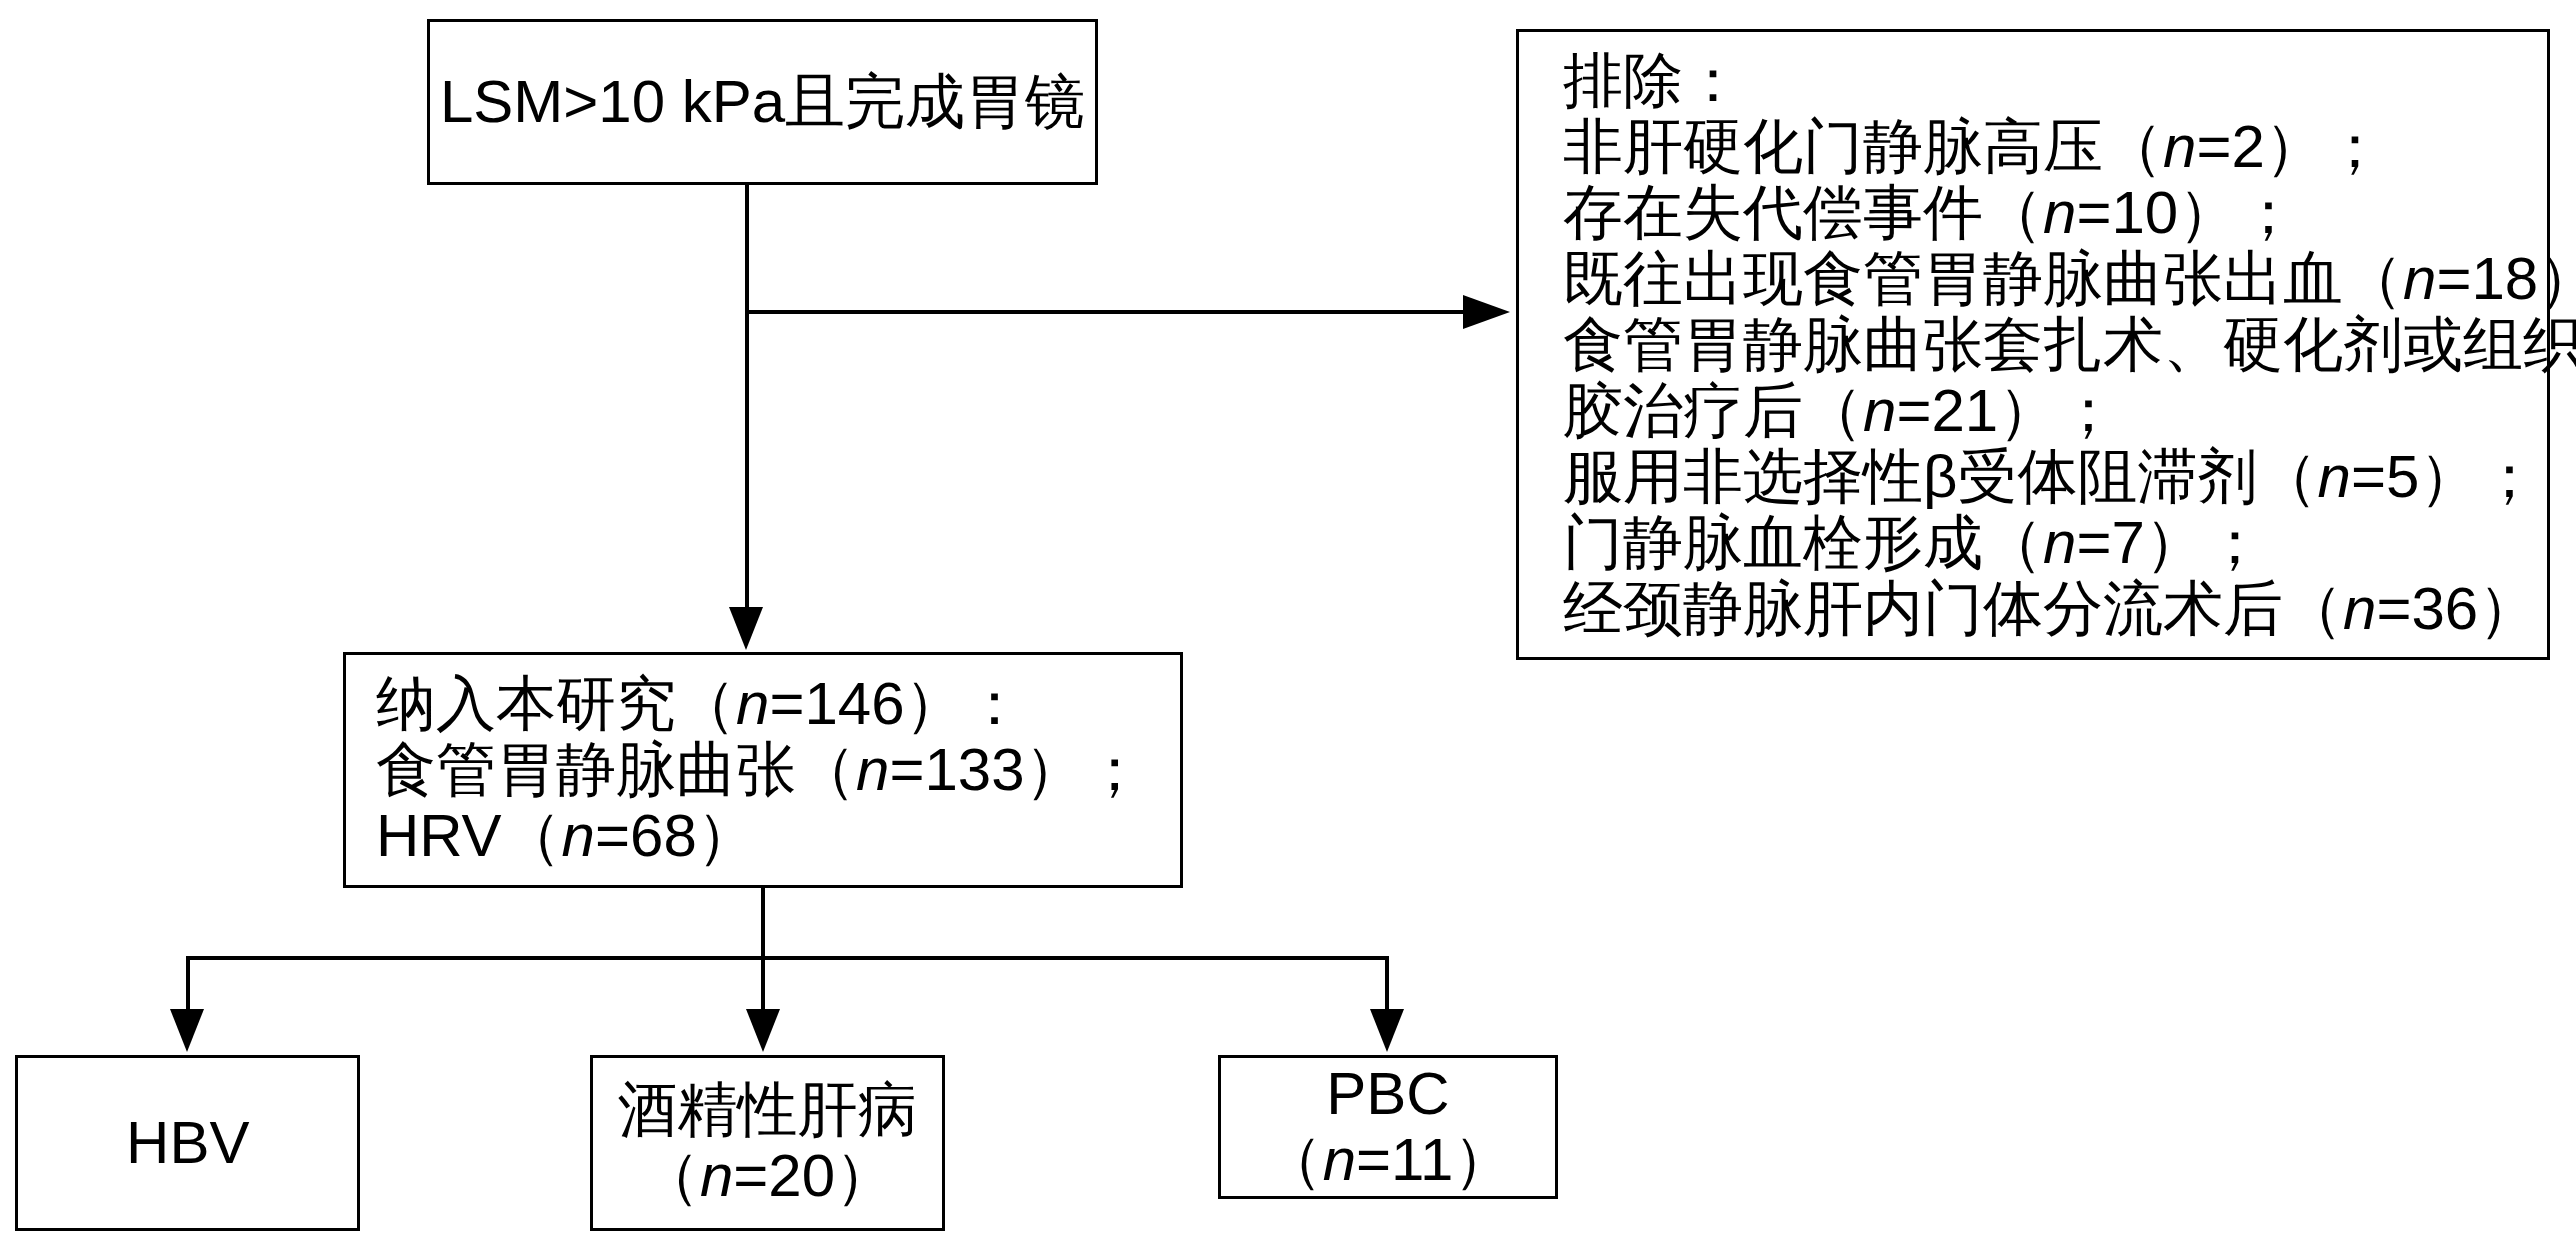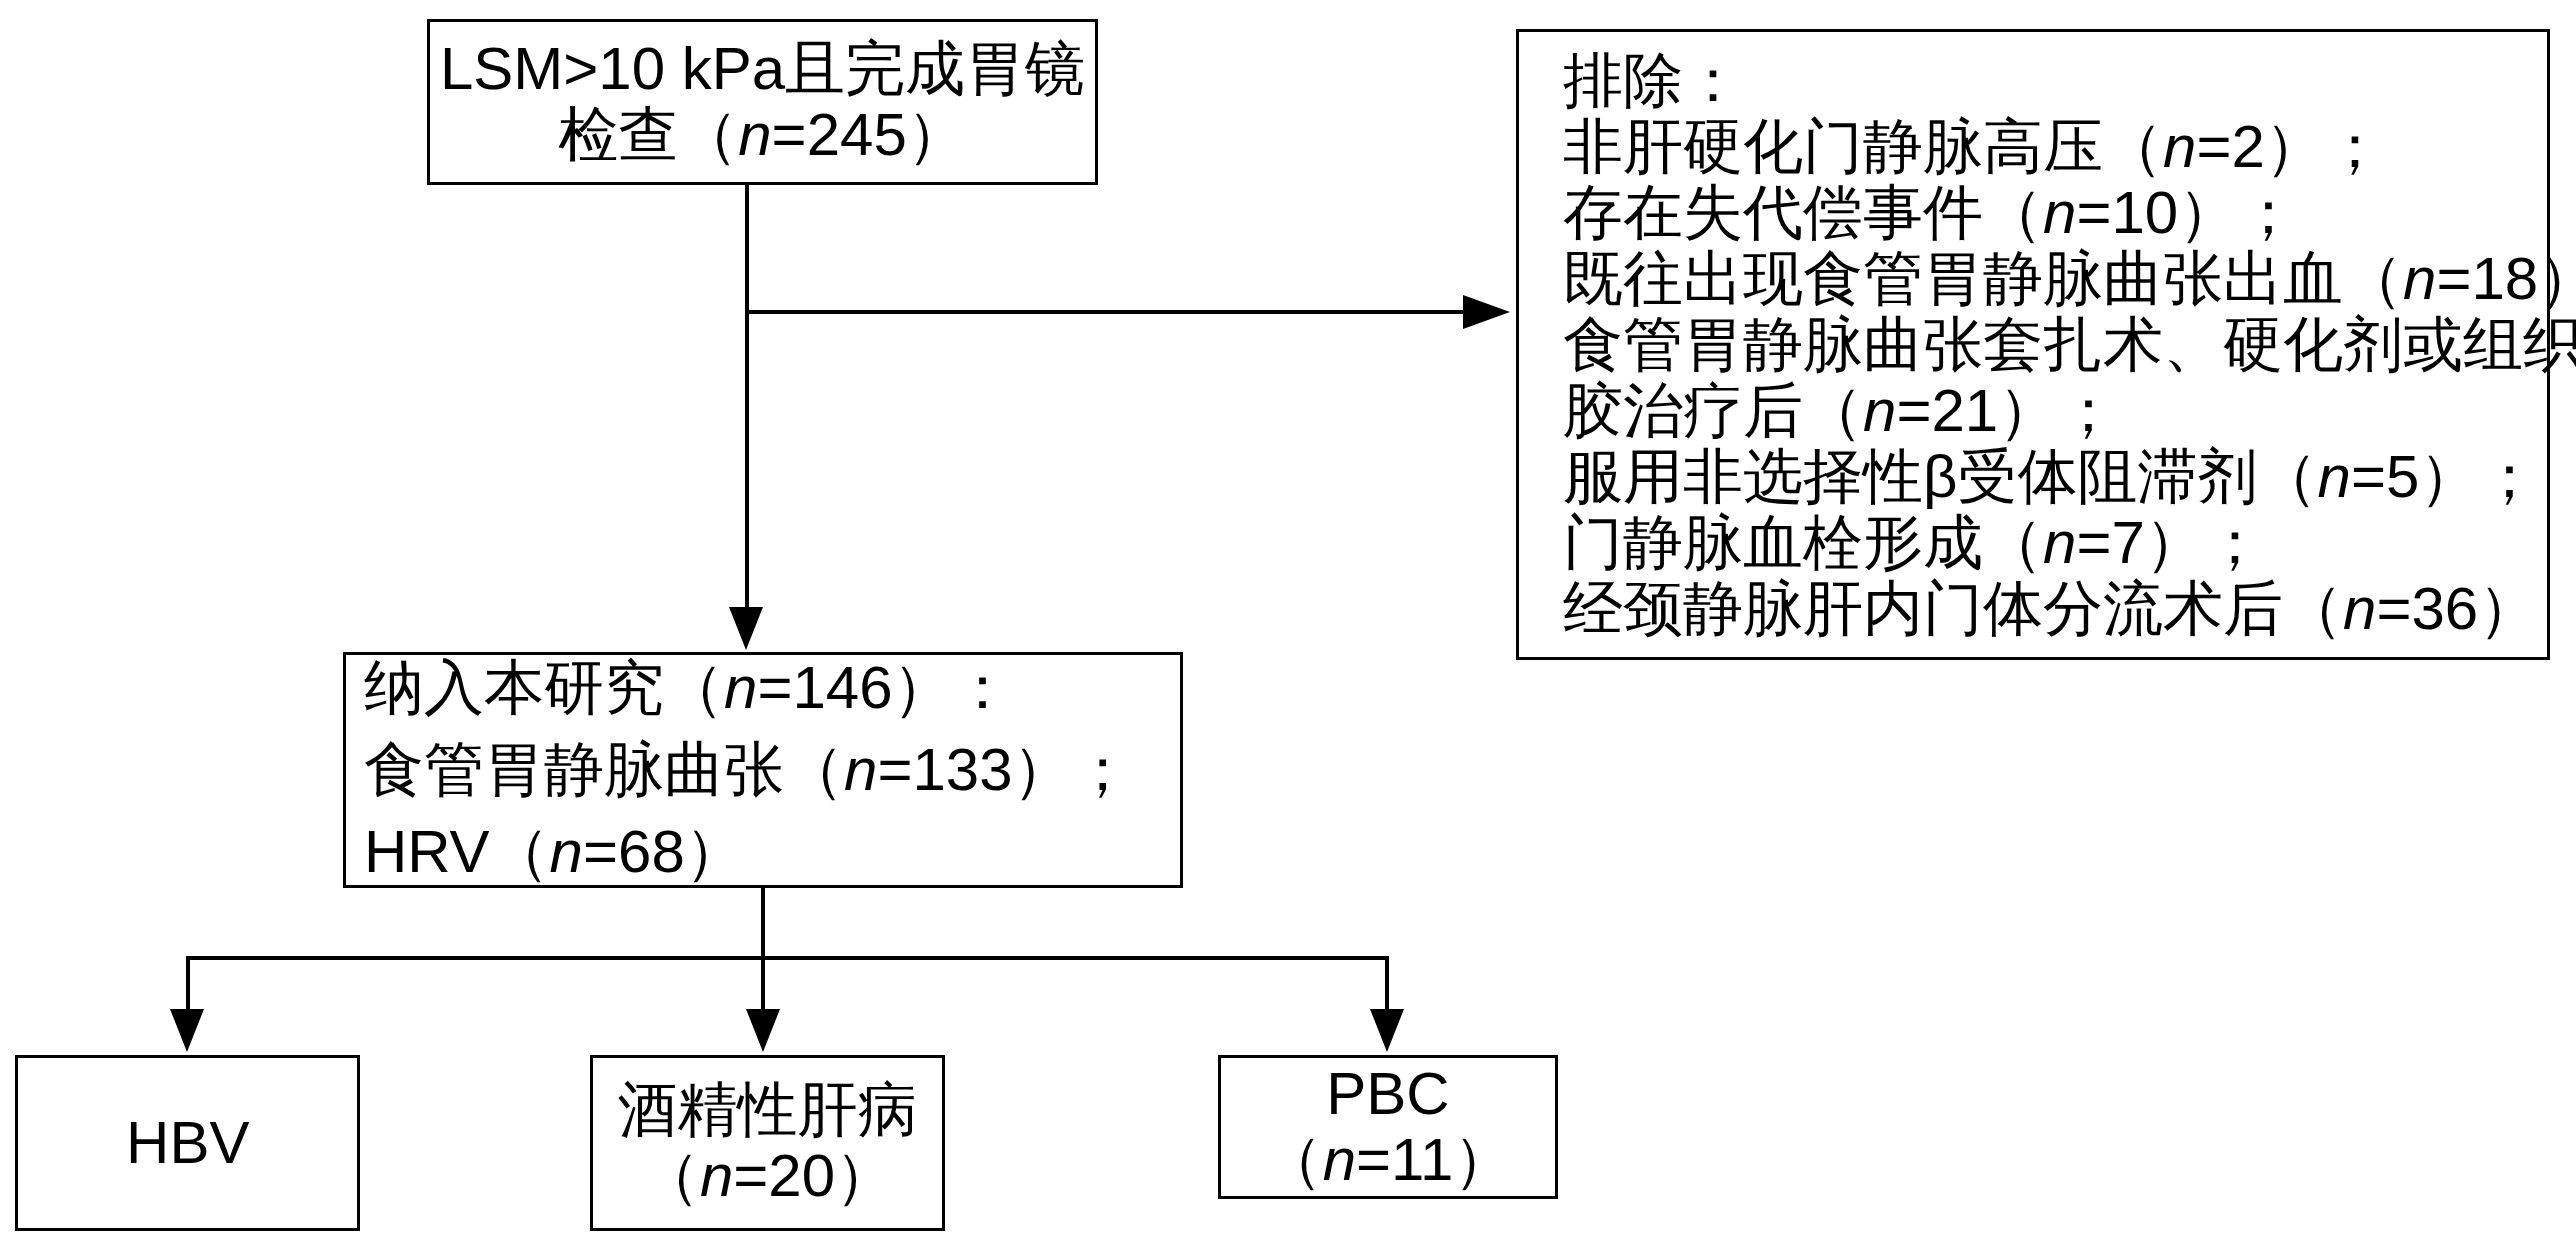--- a/index.html
+++ b/index.html
@@ -39,21 +39,21 @@
     display: flex;
     flex-direction: column;
     justify-content: center;
     text-align: left;
   }
   i { font-style: italic; }
 
   
   #top-box       { left: 427px;  top: 19px;   width: 671px;  height: 166px; }
   #exclusion-box { left: 1516px; top: 29px;   width: 1034px; height: 631px; padding-left: 44px; }
-  #included-box  { left: 343px;  top: 652px;  width: 840px;  height: 236px; padding-left: 18px; justify-content: space-between; }
+  #included-box  { left: 343px;  top: 652px;  width: 840px;  height: 236px; padding-left: 30px; }
   #hbv-box       { left: 15.3px;   top: 1055px; width: 345px;  height: 176px; gap: 40px; }
   #alcohol-box   { left: 590px;  top: 1055px; width: 355px;  height: 176px; }
   #pbc-box       { left: 1218px; top: 1055px; width: 340px;  height: 144px; }
 
   
   .seg {
     position: absolute;
     background: #000000;
   }
   #v-trunk-top    { left: 745px;  top: 185px;  width: 3.6px;   height: 424px; }
@@ -85,21 +85,20 @@
   #arrow-alcohol  { left: 746px;  top: 1009px; }
   #arrow-pbc      { left: 1370px; top: 1009px; }
 </style>
 </head>
 <body>
 
 <div id="canvas">
 
   <div class="box center-text" id="top-box">
     <div class="line">LSM&gt;10 kPa且完成胃镜</div>
-    <div class="line">检查（<i>n</i>=245）</div>
   </div>
 
   <div class="box left-text" id="exclusion-box">
     <div class="line">排除：</div>
     <div class="line">非肝硬化门静脉高压（<i>n</i>=2）；</div>
     <div class="line">存在失代偿事件（<i>n</i>=10）；</div>
     <div class="line">既往出现食管胃静脉曲张出血（<i>n</i>=18）；</div>
     <div class="line">食管胃静脉曲张套扎术、硬化剂或组织</div>
     <div class="line">胶治疗后（<i>n</i>=21）；</div>
     <div class="line">服用非选择性β受体阻滞剂（<i>n</i>=5）；</div>

